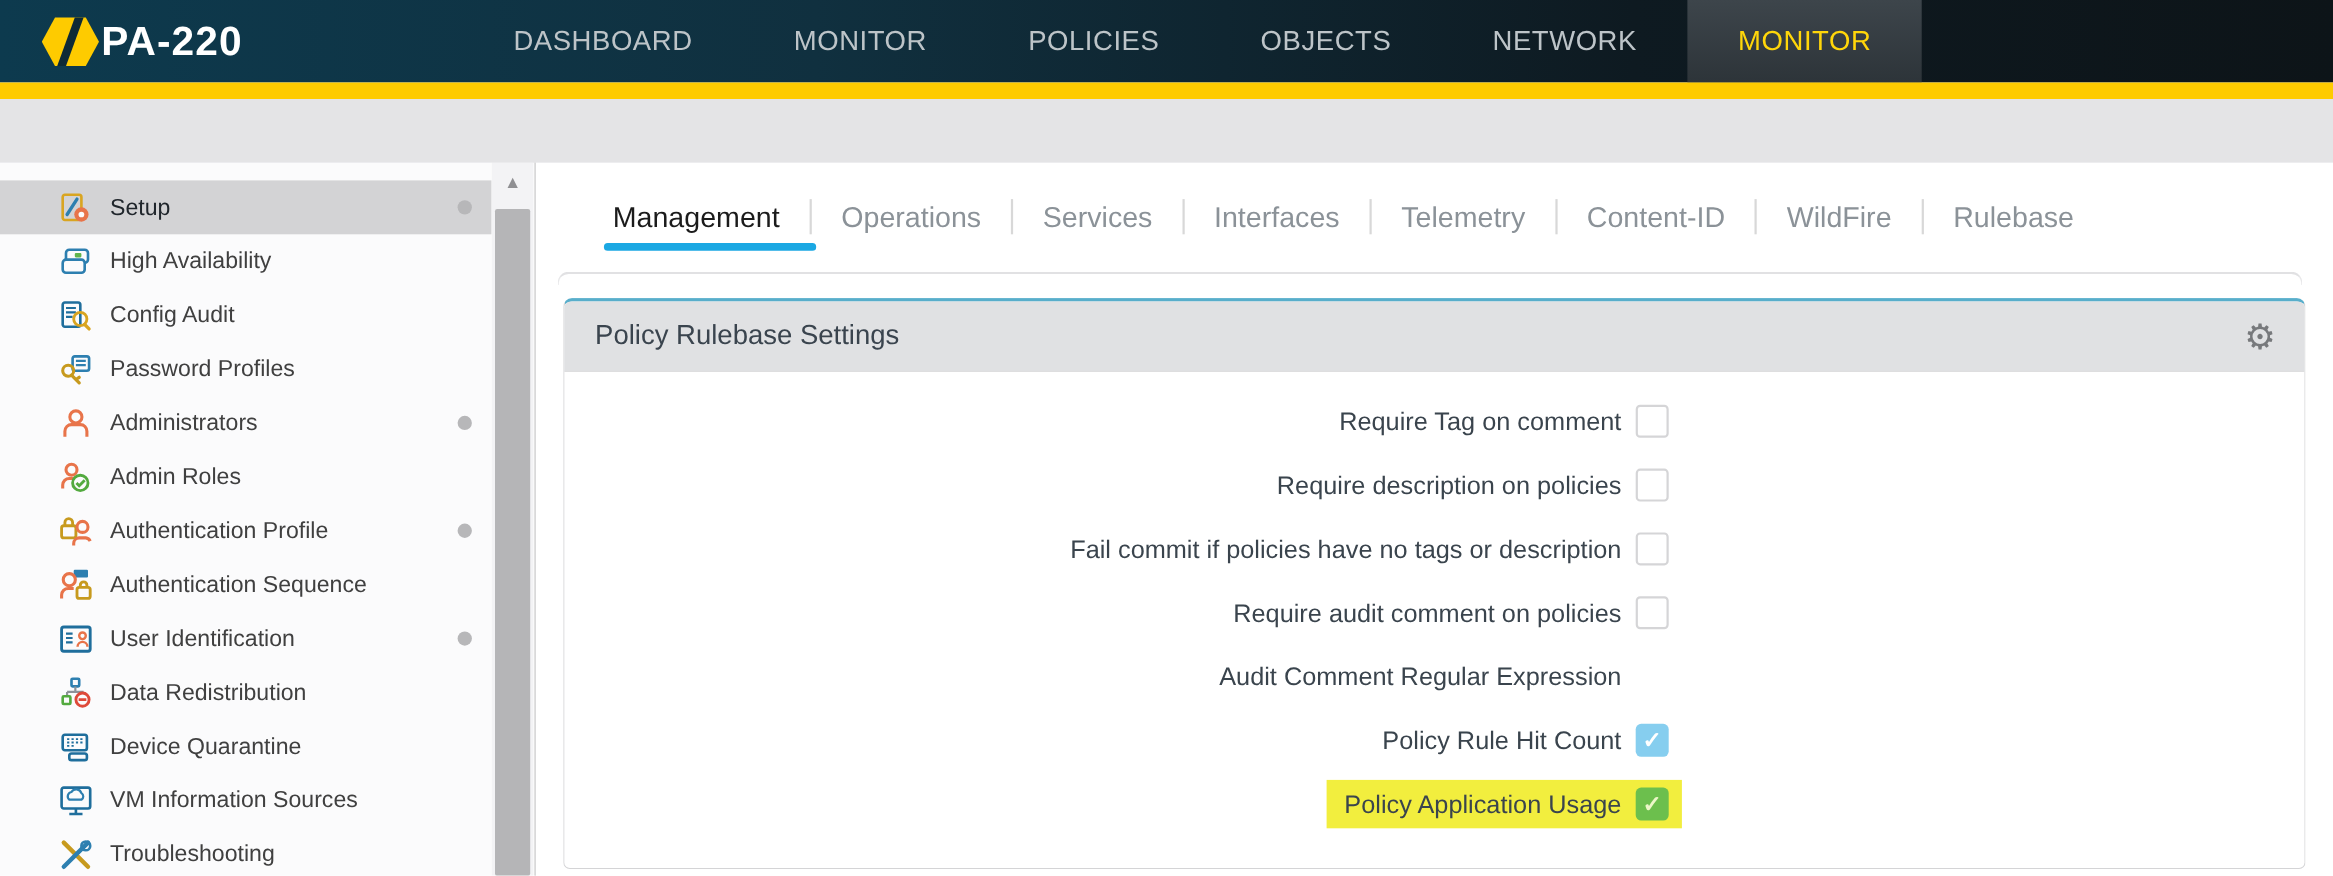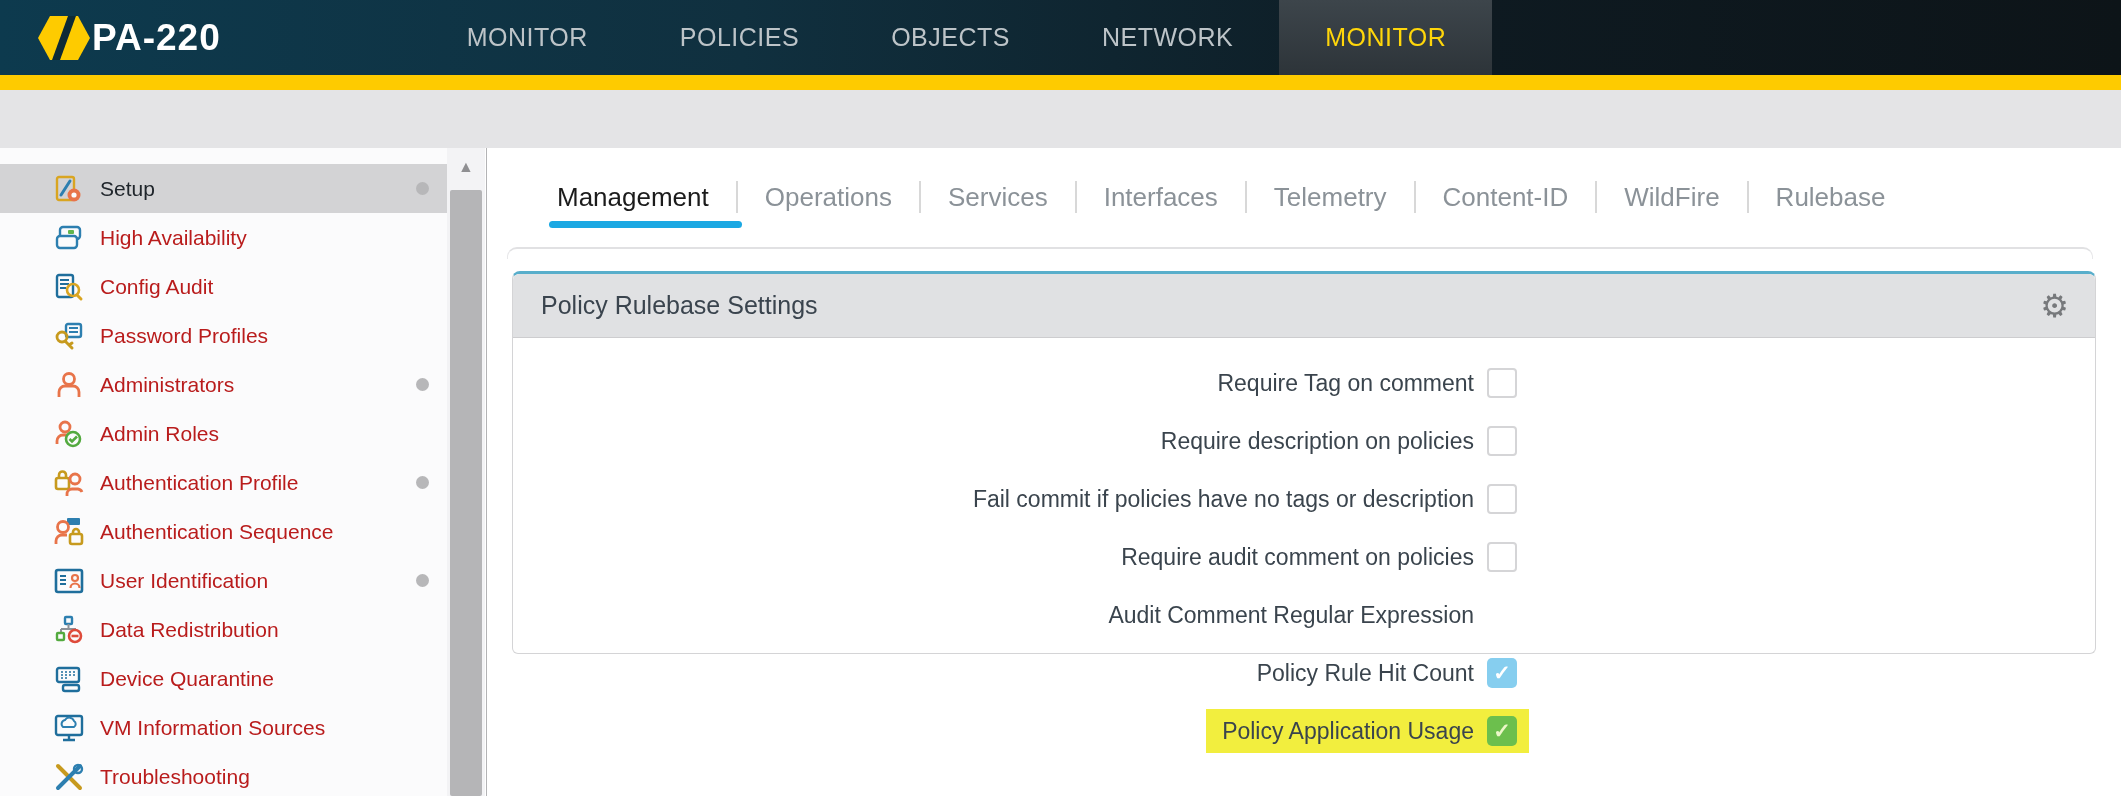--- a/index.html
+++ b/index.html
@@ -18,21 +18,21 @@
   .nav-item.active { background:linear-gradient(#3d454b,#2d3439); color:#ffd60a; }
 
   
   .yellow-bar { position:absolute; left:0; top:75px; width:2121px; height:15px; background:#fecb00; }
   .gray-strip { position:absolute; left:0; top:90px; width:2121px; height:58px; background:#e4e4e6; }
 
   
   .sidebar { position:absolute; left:0; top:148px; width:447px; height:648px;
     background:#fbfbfc; padding-top:16px; overflow:hidden; }
   .side-item { height:49px; display:flex; align-items:center; padding-left:54px;
-    font-size:21px; color:#b91c1c; cursor:pointer; white-space:nowrap; }
+    font-size:21px; color:#404040; cursor:pointer; white-space:nowrap; }
   .side-item .icon { width:30px; height:30px; margin-right:16px; flex:0 0 30px; }
   .side-item.selected { background:#d3d3d5; font-weight:normal; color:#20262c; }
   .side-dot { width:13px; height:13px; border-radius:50%; background:#b7b7b9;
     margin-left:auto; margin-right:18px; flex:0 0 13px; }
 
   .side-scrollbar { position:absolute; left:447px; top:148px; width:38px; height:648px;
     background:#f3f3f5; }
   .scroll-up-btn { height:38px; display:flex; align-items:center; justify-content:center;
     color:#8f8f92; font-size:16px; cursor:pointer; }
   .scroll-thumb { position:absolute; left:3px; right:3px; top:42px; bottom:0;
@@ -48,21 +48,21 @@
   .tab.active { color:#1b1b1b; }
   .tab.active::after { content:""; position:absolute; left:-8px; right:-6px; bottom:-15px;
     height:7px; background:#1ba8e3; border-radius:4px; }
   .tab-sep { width:2px; height:32px; background:#d8d8d8; }
 
   .content-top-edge { position:absolute; left:20px; top:99px; width:1586px; height:12px;
     border-top:2px solid #e1e1e3; border-left:1px solid #e8e8ea; border-right:1px solid #e8e8ea;
     border-radius:10px 10px 0 0; }
 
   
-  .panel { position:absolute; left:25px; top:123px; width:1584px; height:383px;
+  .panel { position:absolute; left:25px; top:123px; width:1584px; height:519px;
     background:#ffffff; border:1px solid #d4d4d6; border-top:3px solid #58aecb;
     border-radius:8px 8px 6px 6px; }
   .panel-header { height:64px; background:#e0e1e3; border-bottom:1px solid #cdcdcf;
     display:flex; align-items:center; border-radius:6px 6px 0 0; }
   .panel-title { font-size:25px; color:#3a444e; margin-left:28px; }
   .gear { margin-left:auto; margin-right:26px; font-size:32px; color:#77797c; cursor:pointer; line-height:1; }
 
   .panel-body { padding-top:16px; padding-right:578px; }
   .setting-row { height:58px; display:flex; align-items:center; justify-content:flex-end; }
   .setting-label { font-size:23px; color:#3a444d; margin-right:13px; white-space:nowrap; }
@@ -80,20 +80,21 @@
 
 <div class="app-header">
   <div class="logo-wrap">
     <svg width="52" height="48" viewBox="0 0 52 48">
       <polygon points="12,2 40,2 52,24 40,46 12,46 0,24" fill="#fecb00"></polygon>
       <polygon points="30,2 38,2 22,46 14,46" fill="#0e2a36"></polygon>
     </svg>
     <span class="device-name">PA-220</span>
   </div>
   <div class="top-nav">
+    <div class="nav-item">DASHBOARD</div>
     <div class="nav-item">MONITOR</div>
     <div class="nav-item">POLICIES</div>
     <div class="nav-item">OBJECTS</div>
     <div class="nav-item">NETWORK</div>
     <div class="nav-item active">MONITOR</div>
   </div>
 </div>
 <div class="yellow-bar"></div>
 <div class="gray-strip"></div>
 

